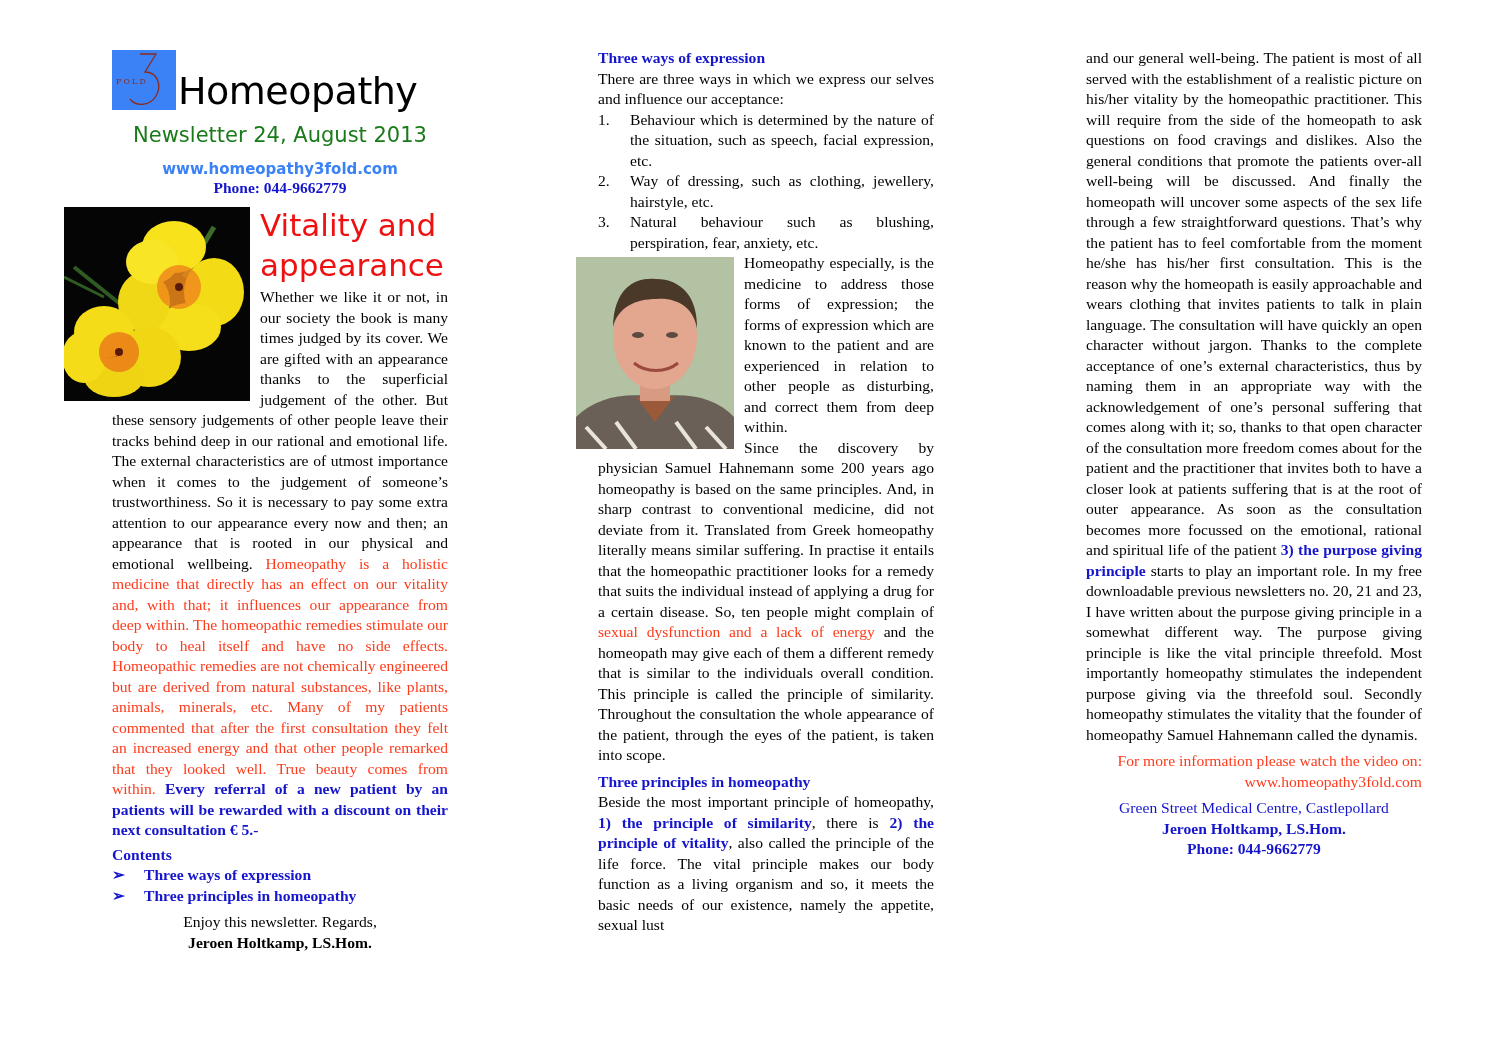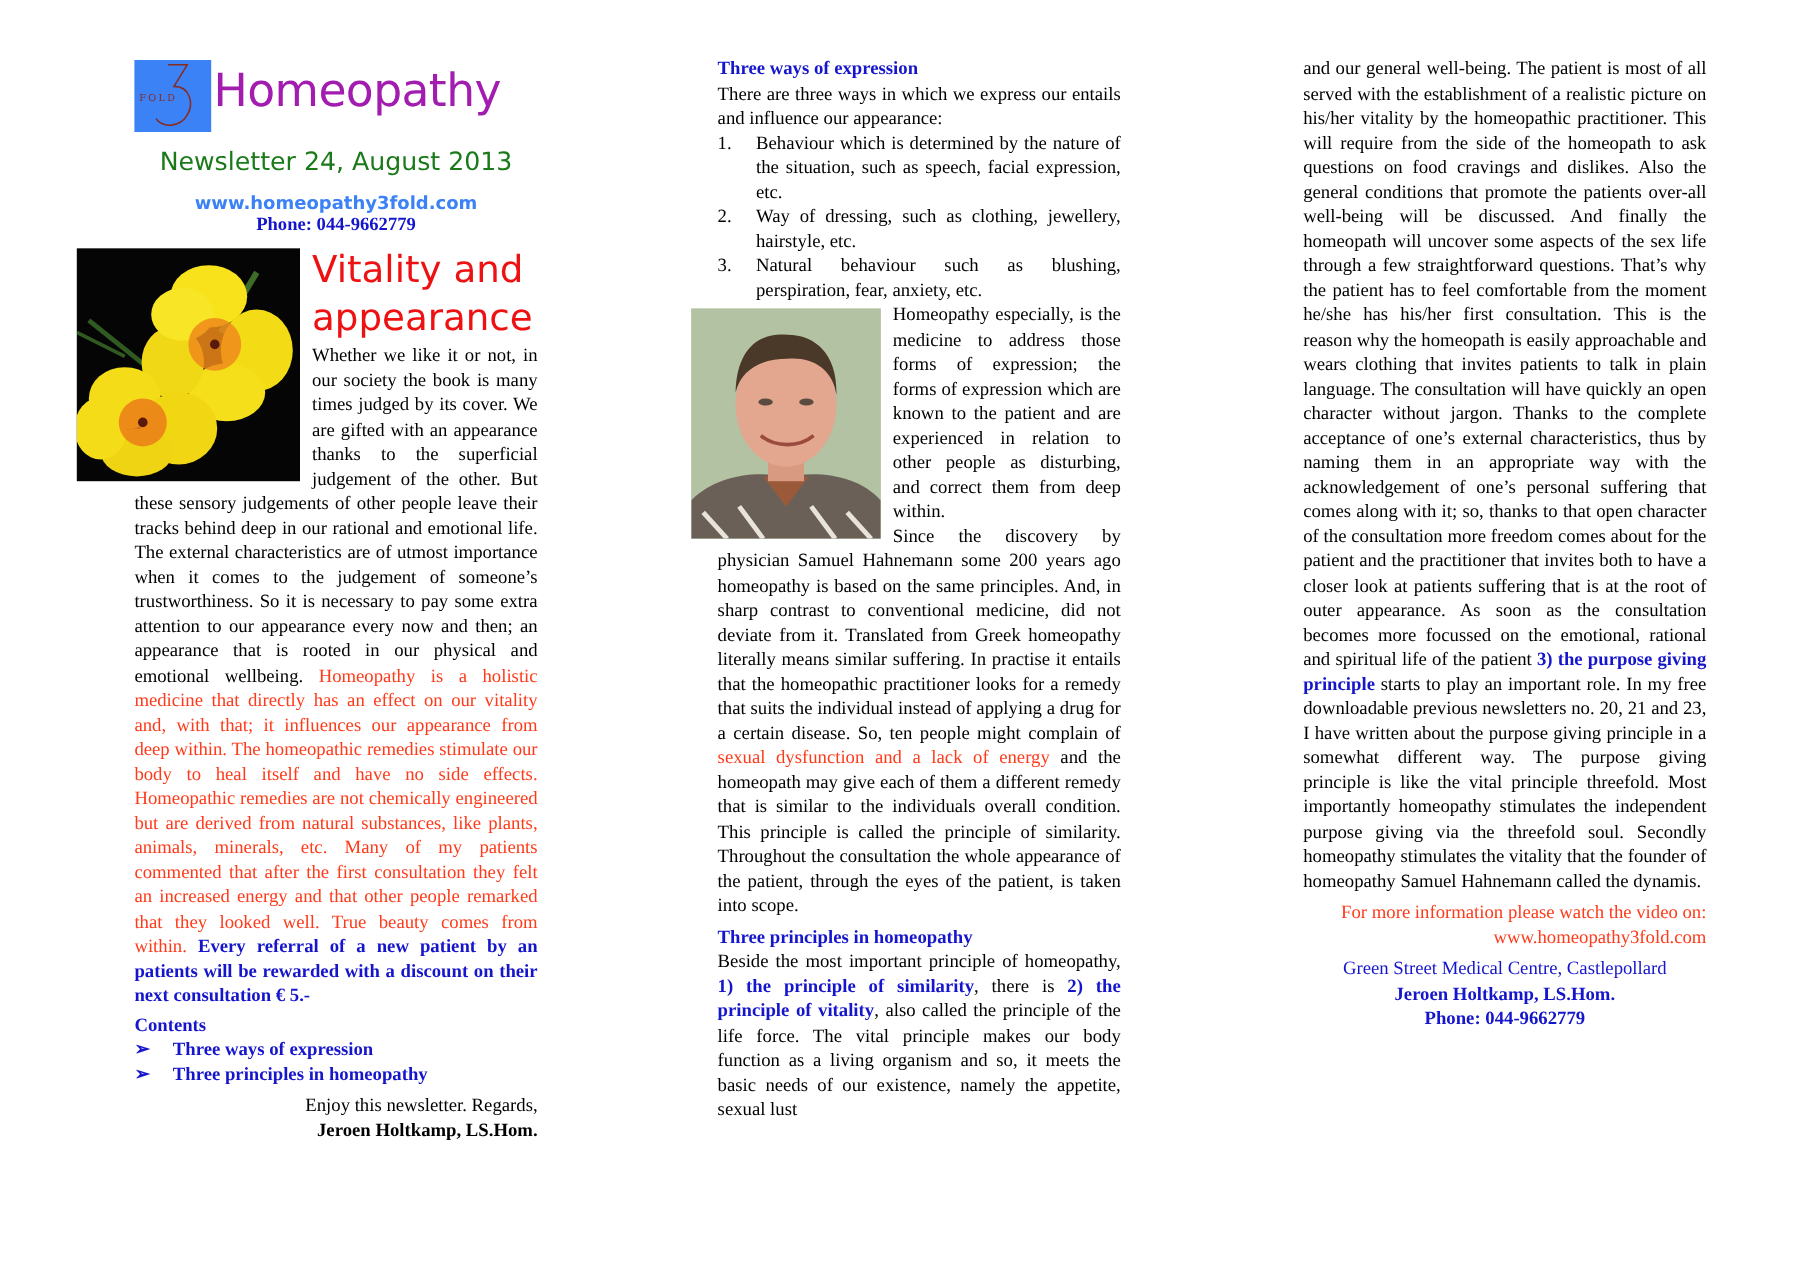--- a/index.html
+++ b/index.html
@@ -7,41 +7,41 @@
          font-family: "Liberation Serif", serif; color: #000; }
   .col { position: absolute; top: 48px; font-size: 15.6px; line-height: 20.5px; text-align: justify; }
   #col1 { left: 112px; width: 336px; }
   #col2 { left: 598px; width: 336px; }
   #col3 { left: 1086px; width: 336px; }
 
   
   .masthead { position: relative; height: 100px; }
   .logo { position: absolute; left: 0; top: 2px; width: 64px; height: 60px; background: #3b82f6; }
   .logo svg { width: 64px; height: 60px; display: block; }
-  .brand { position: absolute; left: 66px; top: 4px; font-family: "DejaVu Sans", sans-serif;
-           font-size: 38px; line-height: 46px; color: #a21caf; letter-spacing: -0.5px; }
+  .brand { position: absolute; left: 66px; top: 20px; font-family: "DejaVu Sans", sans-serif;
+           font-size: 38px; line-height: 46px; color: #000000; letter-spacing: -0.5px; }
   .issue { position: absolute; left: 0; top: 74px; width: 336px; font-family: "DejaVu Sans", sans-serif;
            font-size: 21px; line-height: 26px; color: #1a7a1a; text-align: center; white-space: nowrap; }
   .web { text-align: center; font-family: "DejaVu Sans", sans-serif; font-weight: bold; color: #3b82f6;
          font-size: 15px; line-height: 18px; margin-top: 12px; }
   .phone-top { text-align: center; font-weight: bold; color: #1515cc; font-size: 15.5px; line-height: 19px; }
 
   .lead { position: relative; margin-top: 8px; }
   .flower { float: left; width: 186px; height: 194px; margin-left: -48px; margin-right: 10px; margin-top: 2px;
             background: #050505; position: relative; overflow: hidden; }
   .headline { font-family: "DejaVu Sans", sans-serif; color: #ee1111; font-size: 31px; line-height: 40px;
               text-align: left; margin: 0 0 2px 0; }
   .red { color: #ff3a1a; }
   .blue-b { color: #1515cc; font-weight: bold; }
   .section-h { color: #1515cc; font-weight: bold; font-size: 15.6px; line-height: 20.5px; }
   .contents { margin-top: 4px; }
   .contents ul { list-style: none; padding: 0; margin: 0; }
   .contents li { color: #1515cc; font-weight: bold; line-height: 20.5px; }
   .contents li .arrow { display: inline-block; width: 32px; }
-  .regards { margin-top: 6px; text-align: right; }
+  .regards { margin-top: 6px; text-align: center; }
   .sig { font-weight: bold; }
 
   ol.ways { margin: 0; padding: 0; list-style: none; }
   ol.ways li { position: relative; padding-left: 32px; }
   ol.ways li .num { position: absolute; left: 0; top: 0; }
 
   .portrait { float: left; width: 158px; height: 192px; margin-left: -22px; margin-right: 10px; margin-top: 4px;
               background: #b5c3a4; position: relative; overflow: hidden; }
   .watch { color: #ff3a1a; font-weight: normal; text-align: right; margin-top: 6px; line-height: 20.5px; }
   .footer-block { color: #1515cc; text-align: center; margin-top: 6px; }
@@ -103,21 +103,21 @@
     </ul>
   </div>
   <div class="regards">
     <div>Enjoy this newsletter. Regards,</div>
     <div class="sig">Jeroen Holtkamp, LS.Hom.</div>
   </div>
 </div>
 
 <div class="col" id="col2">
   <div class="section-h">Three ways of expression</div>
-  <p>There are three ways in which we express our entails and influence our appearance:</p>
+  <p>There are three ways in which we express our selves and influence our acceptance:</p>
   <ol class="ways">
     <li><span class="num">1.</span><span>Behaviour which is determined by the nature of the situation, such as speech, facial expression, etc.</span></li>
     <li><span class="num">2.</span><span>Way of dressing, such as clothing, jewellery, hairstyle, etc.</span></li>
     <li><span class="num">3.</span><span>Natural behaviour such as blushing, perspiration, fear, anxiety, etc.</span></li>
   </ol>
   <div class="portrait">
     <svg width="158" height="192" viewBox="0 0 158 192">
       <rect width="158" height="192" fill="#b3c2a2"></rect>
       <path d="M0 160 C20 140 50 135 79 140 C110 135 140 140 158 160 L158 192 L0 192 Z" fill="#6b6058"></path>
       <path d="M10 170 L30 192 M40 165 L60 192 M100 165 L120 192 M130 170 L150 192" stroke="#e8e4dc" stroke-width="4"></path>

